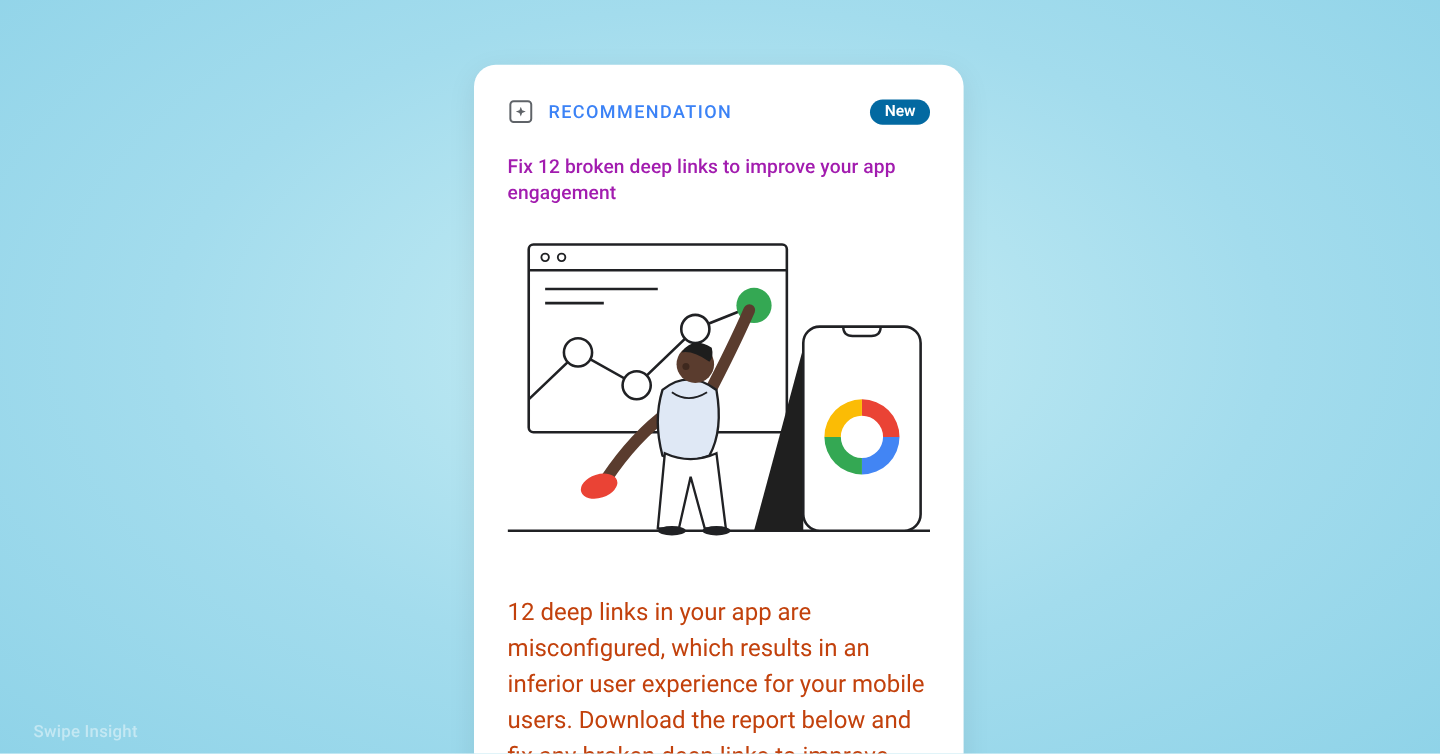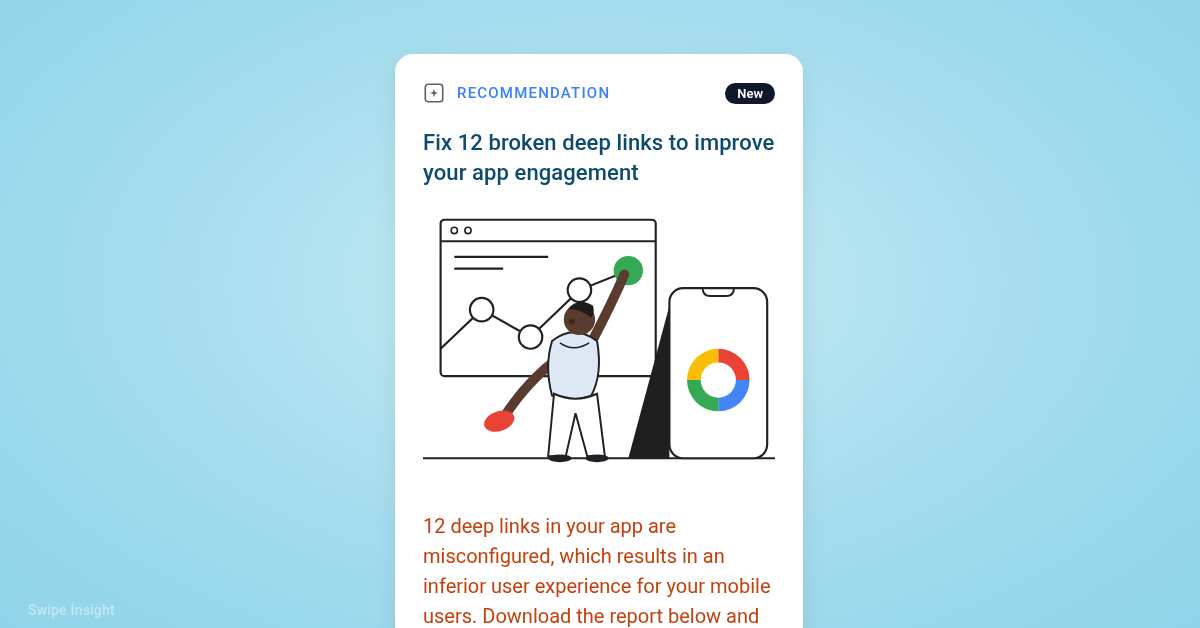--- a/index.html
+++ b/index.html
@@ -48,32 +48,32 @@
     align-items: center;
     justify-content: center;
   }
   .rec-label {
     font-size: 15px;
     letter-spacing: 1.2px;
     color: #3b82f6;
     font-weight: 500;
   }
   .new-badge {
-    background: #0f172a;
+    background: #0369a1;
     color: #fff;
     font-size: 13px;
     font-weight: 600;
     padding: 3px 12px;
     border-radius: 12px;
     text-align: right;
   }
   .card-title {
-    font-size: 22px;
+    font-size: 16px;
     line-height: 1.35;
-    color: #0c4a6e;
+    color: #a21caf;
     font-weight: 500;
     margin-bottom: 22px;
     letter-spacing: 0.1px;
   }
   .illustration {
     width: 100%;
     height: 260px;
     margin-bottom: 20px;
   }
   .card-body {

